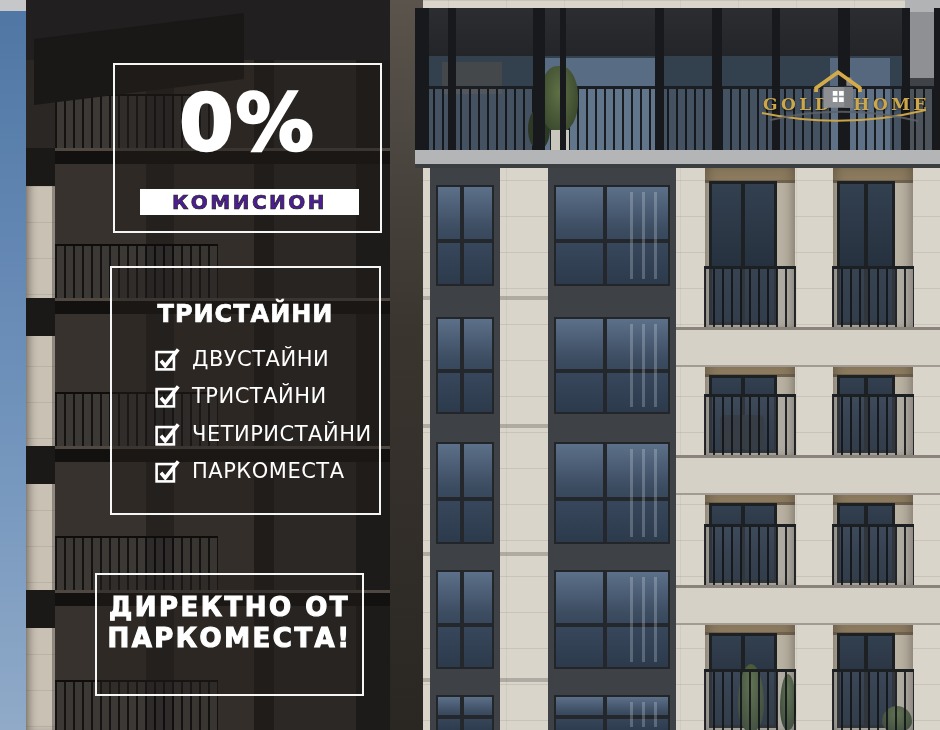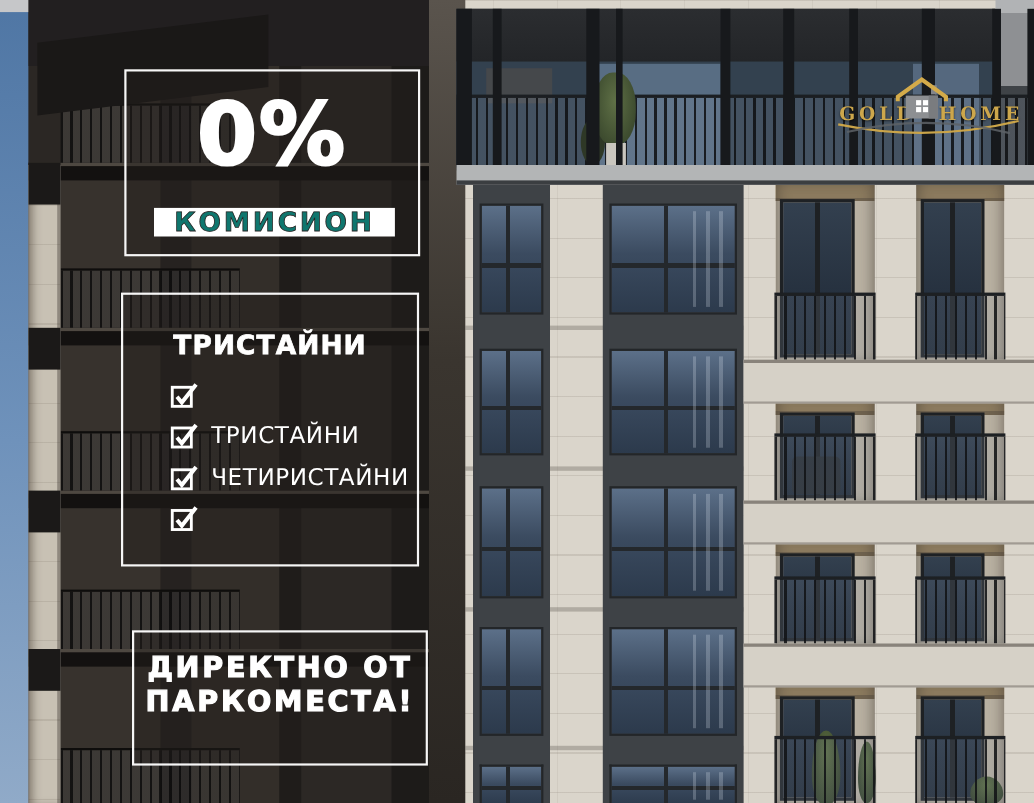--- a/index.html
+++ b/index.html
@@ -37,21 +37,21 @@
   .tree{background:radial-gradient(ellipse at 50% 30%,#5a6b40,#35422a 75%);
         border-radius:50% 50% 45% 45%/60% 60% 40% 40%;}
   .post{position:absolute;top:8px;height:144px;background:#17191c;}
 
   
   .box{position:absolute;border:2px solid rgba(255,255,255,.96);background:rgba(35,31,28,.45);color:#fff;}
   .pct{position:absolute;left:0;right:0;top:2px;text-align:center;font-size:78px;font-weight:800;
        letter-spacing:2px;line-height:112px;-webkit-text-stroke:2.5px #fff;}
   .combar{position:absolute;left:25px;top:124px;width:219px;height:26px;background:#fff;
        display:flex;align-items:center;justify-content:center;}
-  .combar span{color:#0f766e;font-size:24px;font-weight:700;letter-spacing:2.5px;-webkit-text-stroke:.7px #262322;}
+  .combar span{color:#4c1d95;font-size:20px;font-weight:700;letter-spacing:2.5px;-webkit-text-stroke:.7px #262322;}
   .district{position:absolute;left:0;right:0;top:32px;text-align:center;font-size:24px;font-weight:700;
        letter-spacing:1px;-webkit-text-stroke:.7px #fff;}
   .amenities{position:absolute;left:42px;top:72px;margin:0;padding:0;list-style:none;}
   .amenities li{height:37.5px;display:flex;align-items:center;}
   .amenities svg{margin-right:12px;flex-shrink:0;overflow:visible;}
   .amenities span{font-size:21px;letter-spacing:.5px;}
   .invline{ text-align:center;font-size:26px;font-weight:800;letter-spacing:2.5px;line-height:31px;
        -webkit-text-stroke:1.1px #fff;}
   .box3pad{padding-top:17px;}
 
@@ -215,45 +215,47 @@
   </div>
 
   <div class="box" style="left:110px;top:266px;width:267px;height:245px;">
     <div class="district">ТРИСТАЙНИ</div>
     <ul class="amenities">
       <li>
         <svg width="26" height="26" viewBox="0 0 30 30">
           <rect x="3" y="7" width="20" height="20" fill="none" stroke="#ffffff" stroke-width="3"></rect>
           <path d="M8 17 L13 23 L28 4" fill="none" stroke="#ffffff" stroke-width="4.2"></path>
         </svg>
+        <span>ДВУСТАЙНИ</span>
       </li>
       <li>
         <svg width="26" height="26" viewBox="0 0 30 30">
           <rect x="3" y="7" width="20" height="20" fill="none" stroke="#ffffff" stroke-width="3"></rect>
           <path d="M8 17 L13 23 L28 4" fill="none" stroke="#ffffff" stroke-width="4.2"></path>
         </svg>
         <span>ТРИСТАЙНИ</span>
       </li>
       <li>
         <svg width="26" height="26" viewBox="0 0 30 30">
           <rect x="3" y="7" width="20" height="20" fill="none" stroke="#ffffff" stroke-width="3"></rect>
           <path d="M8 17 L13 23 L28 4" fill="none" stroke="#ffffff" stroke-width="4.2"></path>
         </svg>
         <span>ЧЕТИРИСТАЙНИ</span>
       </li>
       <li>
         <svg width="26" height="26" viewBox="0 0 30 30">
           <rect x="3" y="7" width="20" height="20" fill="none" stroke="#ffffff" stroke-width="3"></rect>
           <path d="M8 17 L13 23 L28 4" fill="none" stroke="#ffffff" stroke-width="4.2"></path>
         </svg>
+        <span>ПАРКОМЕСТА</span>
       </li>
     </ul>
   </div>
 
-  <div class="box box3pad" style="left:120px;top:573px;width:265px;height:102px;">
+  <div class="box box3pad" style="left:95px;top:573px;width:265px;height:102px;">
     <div class="invline">ДИРЕКТНО ОТ</div>
     <div class="invline">ПАРКОМЕСТА!</div>
   </div>
 
   <div class="logo">
     <span class="goldword" style="left:13px;">GOLD</span>
     <svg class="abs" style="left:64px;top:1px;" width="48" height="42" viewBox="0 0 46 40">
       <rect x="31" y="8" width="5" height="8" fill="#83858a"></rect>
       <rect x="9" y="17" width="28" height="20" fill="#8d8f92"></rect>
       <rect x="29" y="17" width="8" height="20" fill="#7a7c7f"></rect>

